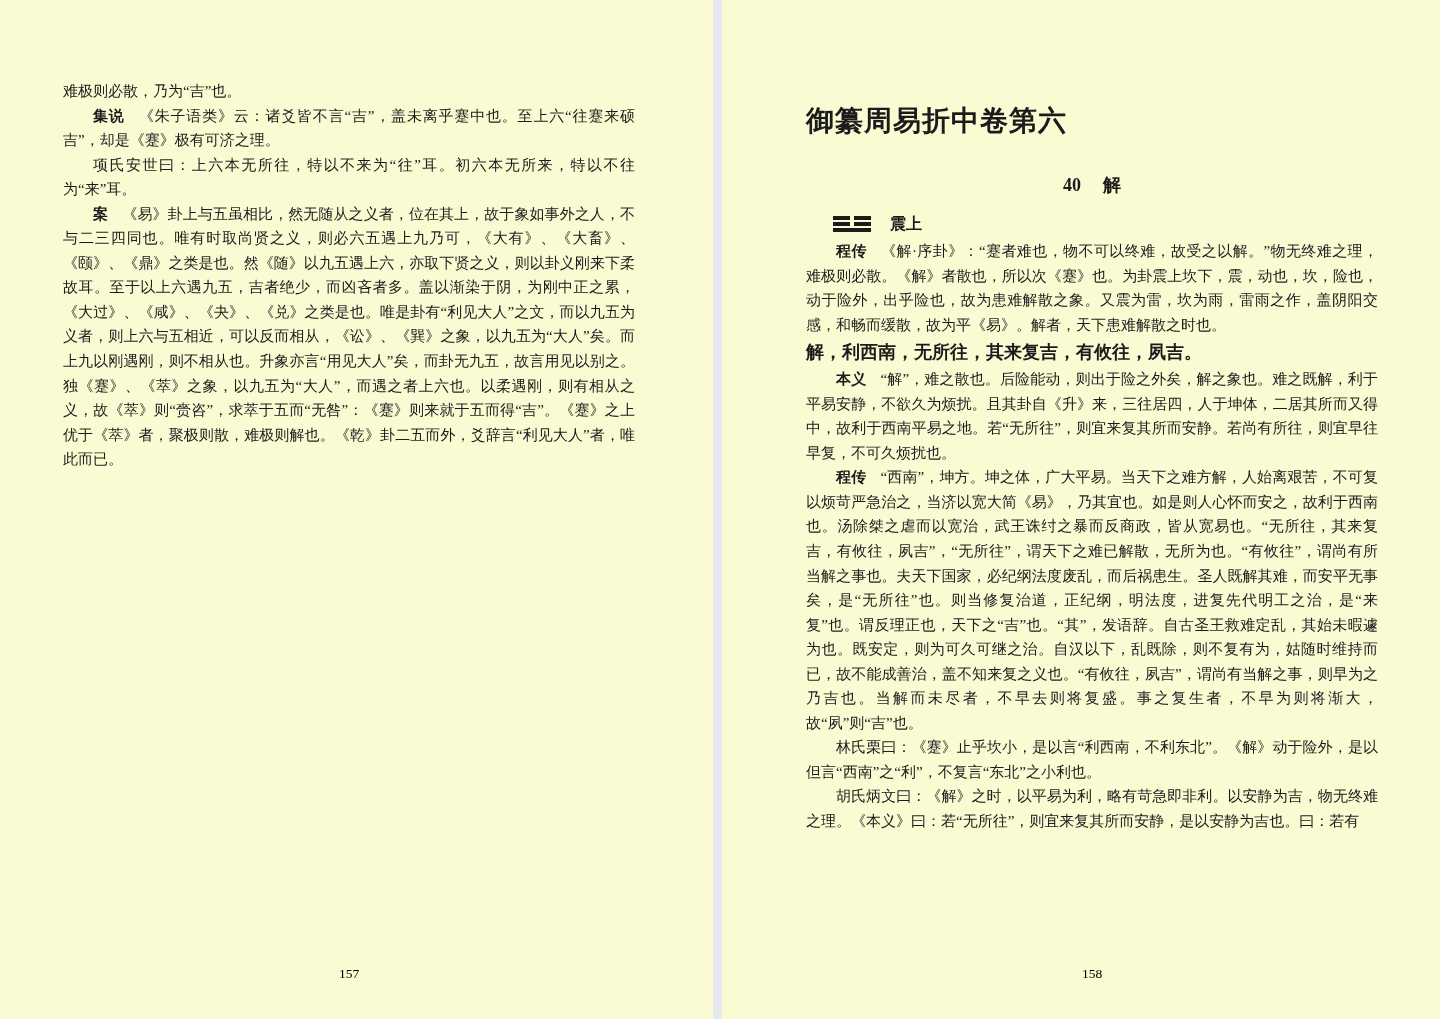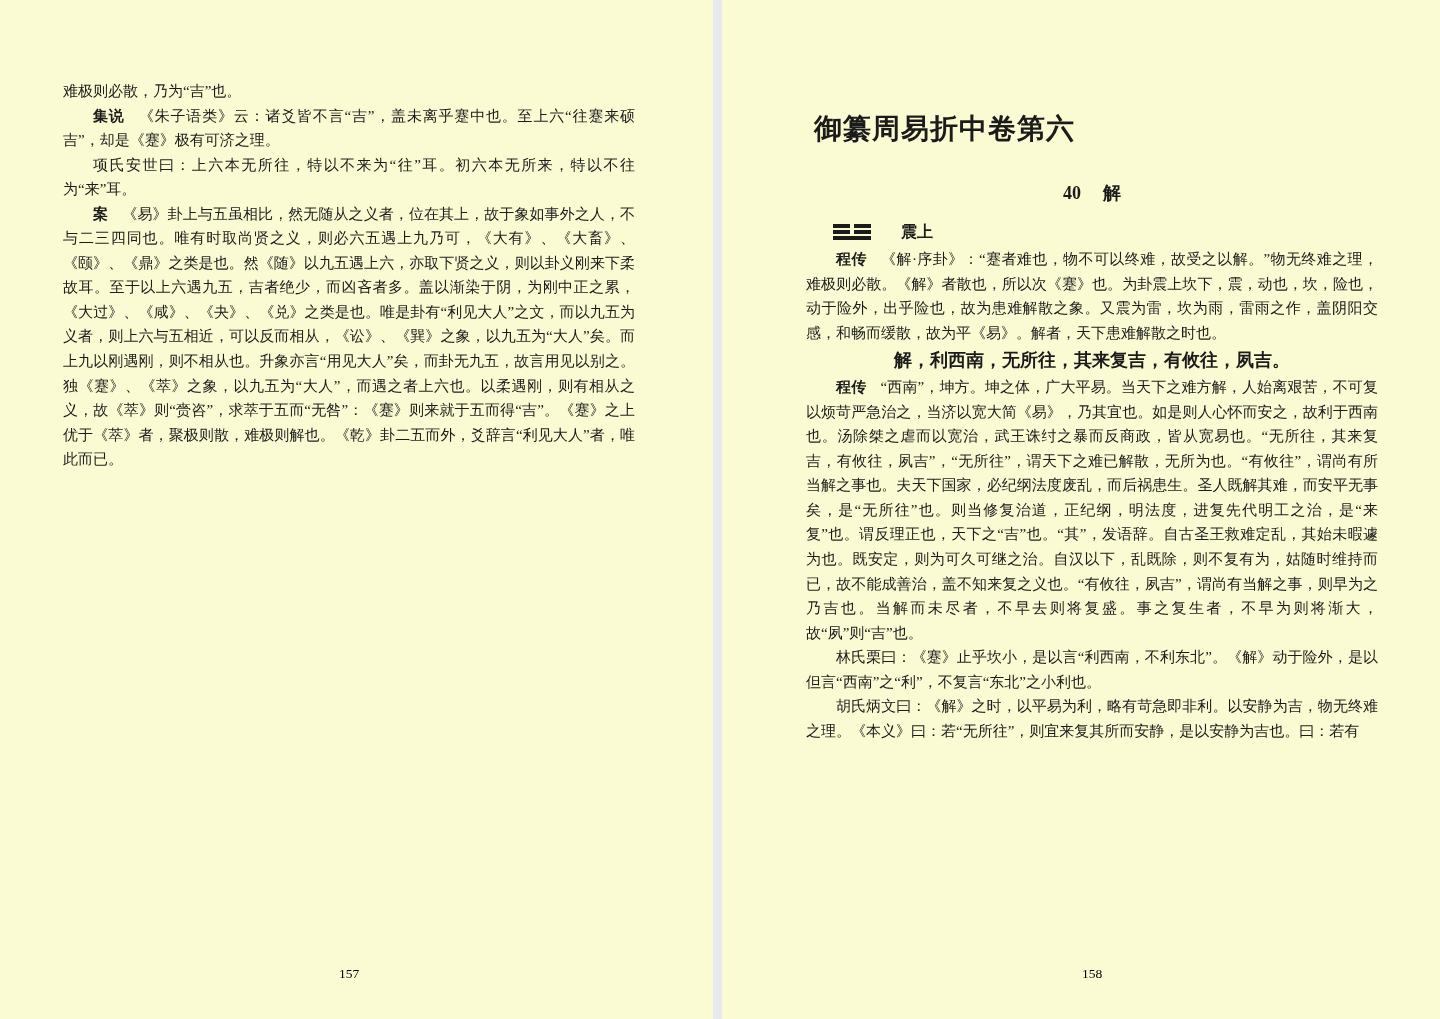--- a/index.html
+++ b/index.html
@@ -47,36 +47,36 @@
   .para-label {
     font-weight: 700;
     margin-right: 0.95em;
   }
   .para-label:empty { margin-right: 0; }
   .volume-title {
     font-size: 28px;
     line-height: 34px;
     font-weight: 700;
     letter-spacing: 1px;
-    margin: 8px;
+    margin: 0;
     font-family: Liberation Serif, serif;
   }
   .chapter-heading {
     margin-top: 34px;
     text-align: center;
     font-weight: 700;
     font-size: 18px;
     line-height: 26px;
   }
   .chapter-gap { display: inline-block; width: 22px; }
   .trigrams { margin-top: 18px; margin-left: 27px; }
   .trigram-row {
     display: flex;
     align-items: center;
-    gap: 30px;
+    gap: 19px;
     margin-bottom: 7px;
     height: 16px;
   }
   .tri {
     width: 38px;
     display: flex;
     flex-direction: column;
     justify-content: space-between;
     height: 16px;
   }
@@ -96,21 +96,21 @@
     font-weight: 700;
     font-size: 16px;
     line-height: 16px;
   }
   .body-text { margin-top: 6px; }
   .statement {
     margin: 0;
     font-size: 18px;
     line-height: 30px;
     font-weight: 700;
-    text-align: center;
+    text-align: left;
     text-indent: 0;
   }
   .page-number {
     position: absolute;
     top: 966px;
     width: 572px;
     text-align: center;
     font-size: 13.5px;
     color: #000000;
   }
@@ -149,20 +149,21 @@
         </span>
       <span class="trigram-label">震上</span>
     </div>
   </div>
 
   <div class="body-text">
     <p class="para indent"><span class="para-label">程传</span><span>《解·序卦》：“蹇者难也，物不可以终难，故受之以解。”物无终难之理，难极则必散。《解》者散也，所以次《蹇》也。为卦震上坎下，震，动也，坎，险也，动于险外，出乎险也，故为患难解散之象。又震为雷，坎为雨，雷雨之作，盖阴阳交感，和畅而缓散，故为平《易》。解者，天下患难解散之时也。</span></p>
 
     <p class="para statement">解，利西南，无所往，其来复吉，有攸往，夙吉。</p>
 
+    <p class="para indent"><span class="para-label">本义</span><span>“解”，难之散也。后险能动，则出于险之外矣，解之象也。难之既解，利于平易安静，不欲久为烦扰。且其卦自《升》来，三往居四，人于坤体，二居其所而又得中，故利于西南平易之地。若“无所往”，则宜来复其所而安静。若尚有所往，则宜早往早复，不可久烦扰也。</span></p>
     <p class="para indent"><span class="para-label">程传</span><span>“西南”，坤方。坤之体，广大平易。当天下之难方解，人始离艰苦，不可复以烦苛严急治之，当济以宽大简《易》，乃其宜也。如是则人心怀而安之，故利于西南也。汤除桀之虐而以宽治，武王诛纣之暴而反商政，皆从宽易也。“无所往，其来复吉，有攸往，夙吉”，“无所往”，谓天下之难已解散，无所为也。“有攸往”，谓尚有所当解之事也。夫天下国家，必纪纲法度废乱，而后祸患生。圣人既解其难，而安平无事矣，是“无所往”也。则当修复治道，正纪纲，明法度，进复先代明工之治，是“来复”也。谓反理正也，天下之“吉”也。“其”，发语辞。自古圣王救难定乱，其始未暇遽为也。既安定，则为可久可继之治。自汉以下，乱既除，则不复有为，姑随时维持而已，故不能成善治，盖不知来复之义也。“有攸往，夙吉”，谓尚有当解之事，则早为之乃吉也。当解而未尽者，不早去则将复盛。事之复生者，不早为则将渐大，故“夙”则“吉”也。</span></p>
     <p class="para indent"><span class="para-label"></span><span>林氏栗曰：《蹇》止乎坎小，是以言“利西南，不利东北”。《解》动于险外，是以但言“西南”之“利”，不复言“东北”之小利也。</span></p>
     <p class="para indent"><span class="para-label"></span><span>胡氏炳文曰：《解》之时，以平易为利，略有苛急即非利。以安静为吉，物无终难之理。《本义》曰：若“无所往”，则宜来复其所而安静，是以安静为吉也。曰：若有</span></p>
   </div>
 </div>
 
 <div class="page-number pn-left">157</div>
 <div class="page-number pn-right">158</div>
 
 </body></html>

